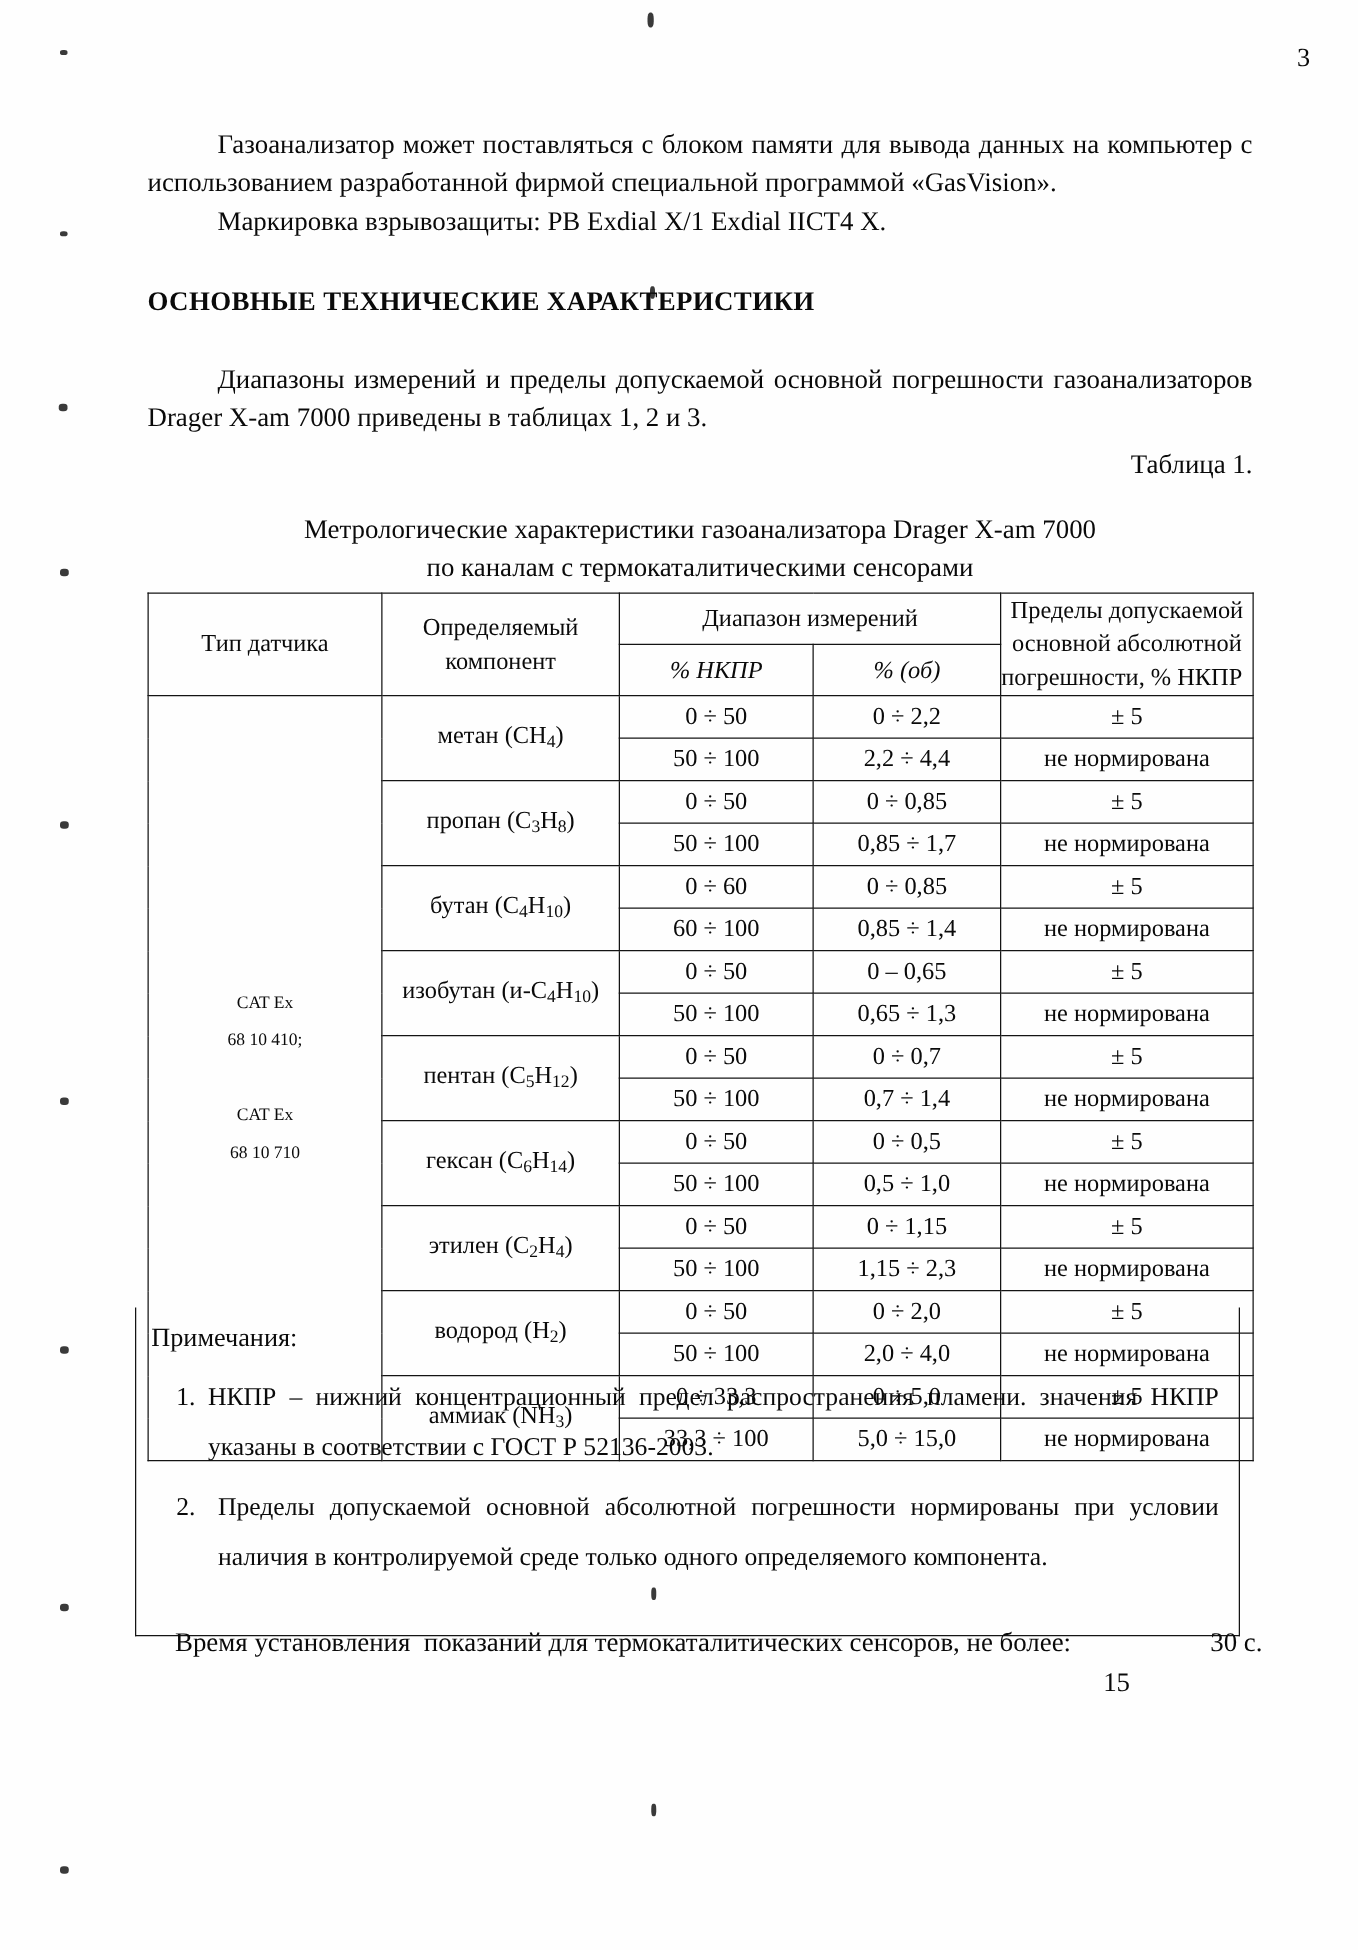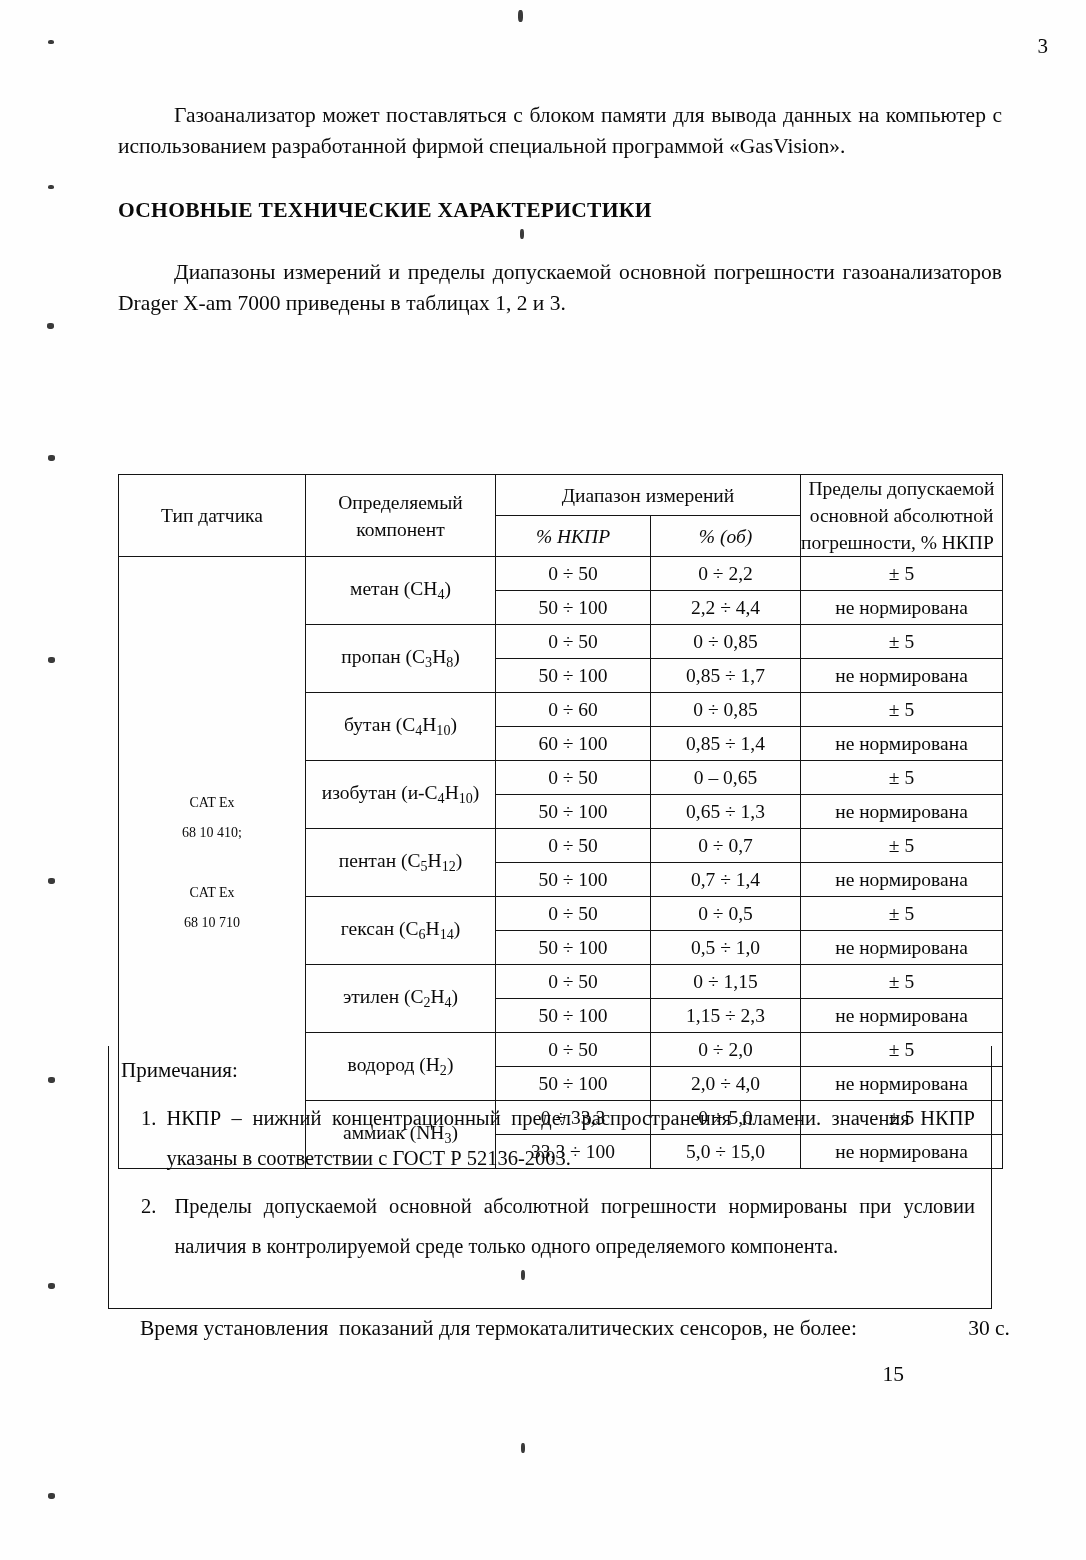--- a/index.html
+++ b/index.html
@@ -177,21 +177,21 @@
     position: absolute;
     left: 140px;
     top: 1298px;
     width: 870px;
     font-size: 21.5px;
     line-height: 32px;
   }
   .foot-row { display: flex; white-space: pre; align-items: flex-end; }
   .foot-label { flex: 0 0 auto; }
   .foot-spacer { flex: 1 1 auto; }
-  .foot-value { flex: 0 0 auto; margin-top: 14px; }
+  .foot-value { flex: 0 0 auto; }
   .foot-row.r2 .foot-value { padding-right: 106px; }
 
   
   .speck {
     position: absolute;
     background: #3a3a3a;
     border-radius: 40%;
   }
 </style>
 </head>
@@ -210,26 +210,32 @@
   <div class="speck" style="left:48px; top:1077px; width:7px; height:6px;"></div>
   <div class="speck" style="left:48px; top:1283px; width:7px; height:6px;"></div>
   <div class="speck" style="left:48px; top:1493px; width:7px; height:6px;"></div>
   <div class="speck" style="left:518px; top:10px; width:5px; height:12px;"></div>
   <div class="speck" style="left:520px; top:229px; width:4px; height:10px;"></div>
   <div class="speck" style="left:521px; top:1270px; width:4px; height:10px;"></div>
   <div class="speck" style="left:521px; top:1443px; width:4px; height:10px;"></div>
 
   <div class="content">
     <p class="body-para">Газоанализатор может поставляться с блоком памяти для вывода данных на компьютер с использованием разработанной фирмой специальной программой «GasVision».</p>
+    <p class="body-para no-justify">Маркировка взрывозащиты: PB Exdial X/1 Exdial IICT4 X.</p>
 
     <h2 class="section-heading">ОСНОВНЫЕ ТЕХНИЧЕСКИЕ ХАРАКТЕРИСТИКИ</h2>
 
     <p class="body-para">Диапазоны измерений и пределы допускаемой основной погрешности газоанализаторов Drager X-am 7000  приведены в таблицах 1, 2 и 3.</p>
 
-
+    <p class="table-number">Таблица 1.</p>
+
+    <p class="table-caption">
+      <span>Метрологические характеристики газоанализатора Drager X-am 7000</span><br>
+      <span>по каналам с термокаталитическими сенсорами</span>
+    </p>
   </div>
 
   <div class="tbl-wrap">
     <table class="metro">
       <colgroup>
         <col class="col1">
           <col class="col2">
           <col class="col3">
           <col class="col4">
           <col class="col5">

